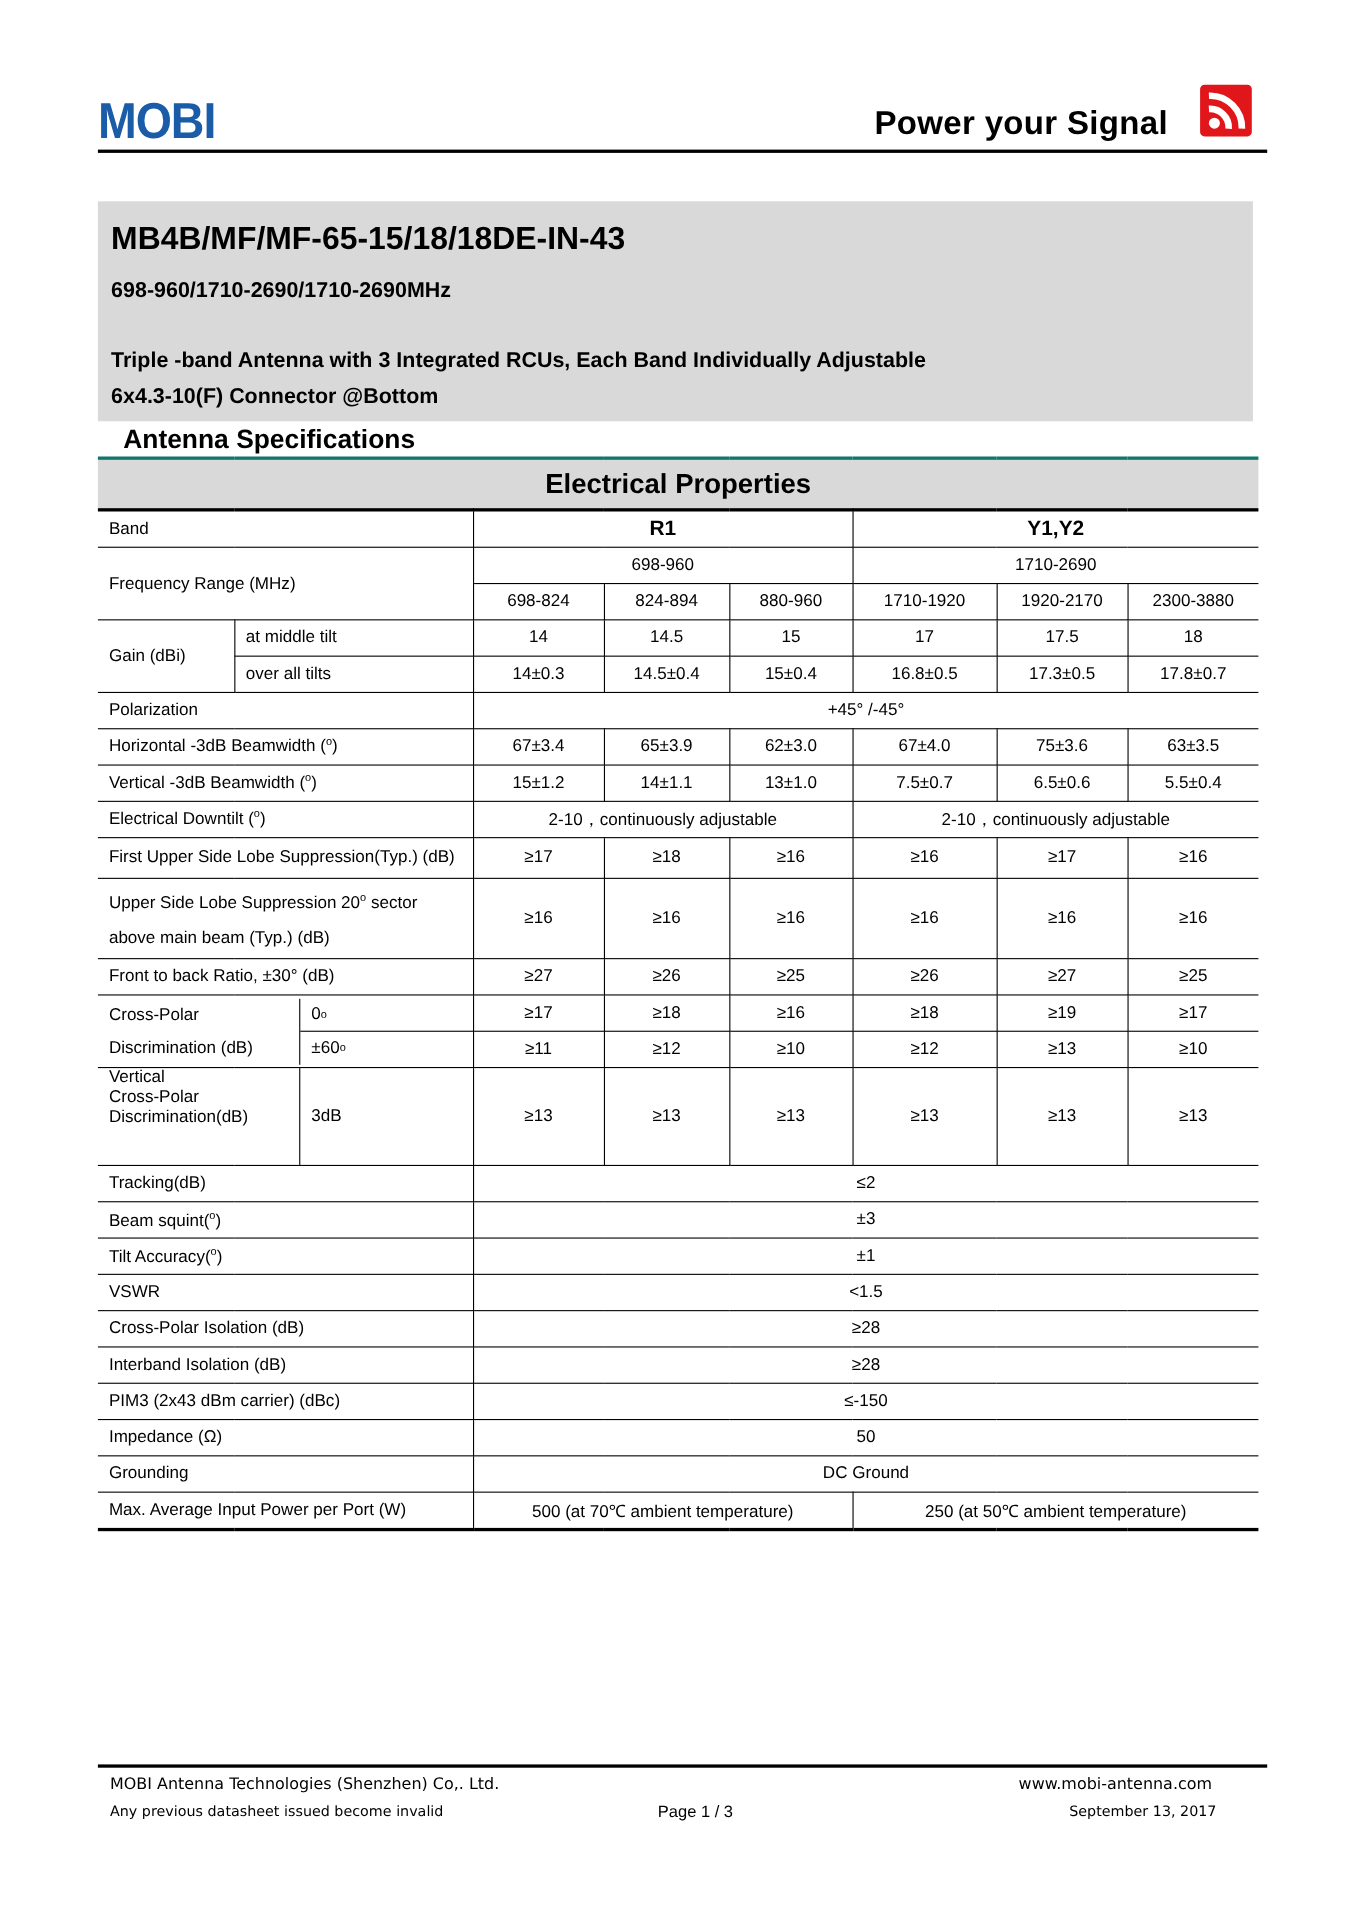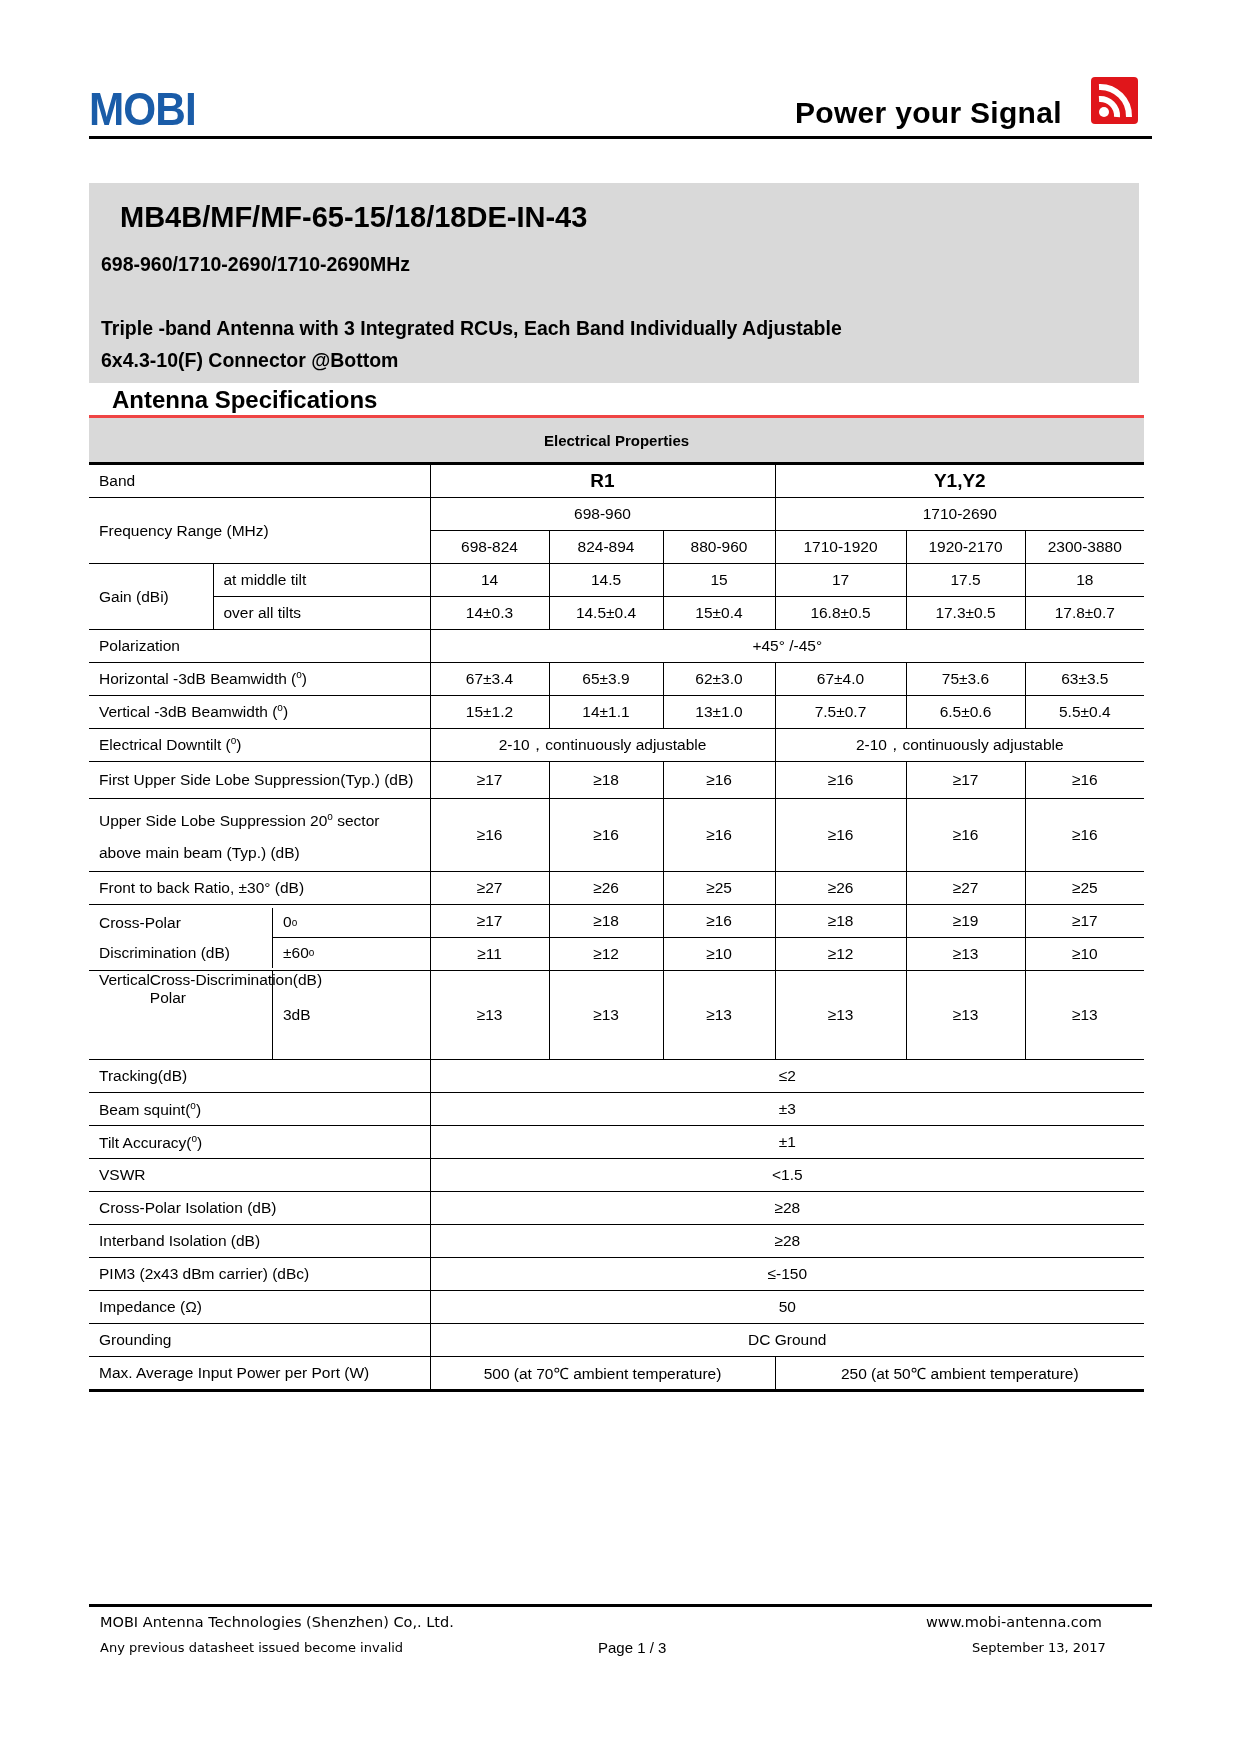--- a/index.html
+++ b/index.html
@@ -4,31 +4,31 @@
 <style>
   html, body { margin: 0; padding: 0; background: #ffffff; }
   body { width: 1241px; height: 1754px; position: relative; font-family: "Liberation Sans", sans-serif; color: #000; overflow: hidden; }
   .logo { position: absolute; left: 89px; top: 82px; font-family: "Liberation Sans", sans-serif; font-weight: bold; font-size: 46px; color: #1a5ca8; letter-spacing: -1px; transform: scaleX(0.92); transform-origin: left; }
   .slogan { position: absolute; left: 795px; top: 96px; font-weight: bold; font-size: 30px; letter-spacing: 0.3px; }
   .rss { position: absolute; left: 1091px; top: 77px; width: 47px; height: 47px; background: #e0161b; border-radius: 4px; }
   .rss svg { width: 47px; height: 47px; }
   .header-rule { position: absolute; left: 89px; top: 136px; width: 1063px; height: 3px; background: #000; }
 
   .title-box { position: absolute; left: 89px; top: 183px; width: 1050px; height: 200px; background: #d9d9d9; }
-  .title-box .product { position: absolute; left: 12px; top: 18px; font-size: 29px; font-weight: bold; margin-left: 19px; }
+  .title-box .product { position: absolute; left: 12px; top: 18px; font-size: 29px; font-weight: bold; }
   .title-box .line { position: absolute; left: 12px; font-size: 19.5px; font-weight: bold; }
   .l1 { top: 70px; } .l2 { top: 102px; } .l3 { top: 134px; } .l4 { top: 166px; }
 
   .spec-title { position: absolute; left: 100px; top: 386px; font-size: 24px; font-weight: bold; margin-left: 12px; }
 
   .tbl { position: absolute; left: 89px; top: 415px; width: 1055px; border-collapse: collapse; table-layout: fixed; font-size: 15.5px; }
   .tbl td { border: 1px solid #000; padding: 0 10px; height: 32px; vertical-align: middle; }
   .tbl td.c { text-align: center; padding: 0 2px; }
   .tbl td.bold { font-weight: bold; font-size: 19px; }
-  .tbl tr.head td { background: #d9d9d9; font-weight: bold; font-size: 15px; text-align: center; height: 44px; border-top: 3px solid #ef4444; border-bottom: 3px solid #000; border-left: none; border-right: none; }
+  .tbl tr.head td { background: #d9d9d9; font-weight: bold; font-size: 25px; text-align: center; height: 44px; border-top: 3px solid #0f766e; border-bottom: 3px solid #000; border-left: none; border-right: none; }
   .tbl tr.last td { border-bottom: 3px solid #000; }
   .tbl td.first { border-left: none; }
   .tbl td.lastcol { border-right: none; }
   .tbl td.ml { line-height: 32px; padding-top: 2px; padding-bottom: 2px; }
   sup { font-size: 10px; }
 
   .footer-rule { position: absolute; left: 89px; top: 1604px; width: 1063px; height: 3px; background: #000; }
   .footer { position: absolute; font-family: "DejaVu Sans", sans-serif; }
   .f-company { left: 100px; top: 1614px; font-size: 14.5px; }
   .f-invalid { left: 100px; top: 1640px; font-size: 13px; }
@@ -195,21 +195,21 @@
     <td class="c">≥11</td>
     <td class="c">≥12</td>
     <td class="c">≥10</td>
     <td class="c">≥12</td>
     <td class="c">≥13</td>
     <td class="c lastcol">≥10</td>
   </tr>
   <tr>
     <td class="first" colspan="2" style="padding:0;">
       <div style="display:flex;height:88px;">
-        <div style="width:163px;padding:0 10px;border-right:1px solid #000;display:flex;flex-direction:row;justify-content:space-between;">
+        <div style="width:163px;padding:0 10px;border-right:1px solid #000;display:flex;flex-direction:column;justify-content:flex-start;">
           <span>Vertical</span>
           <span>Cross-Polar</span>
           <span>Discrimination(dB)</span>
         </div>
         <div style="flex:1;padding:0 10px;display:flex;align-items:center;">3dB</div>
       </div>
     </td>
     <td class="c">≥13</td>
     <td class="c">≥13</td>
     <td class="c">≥13</td>

